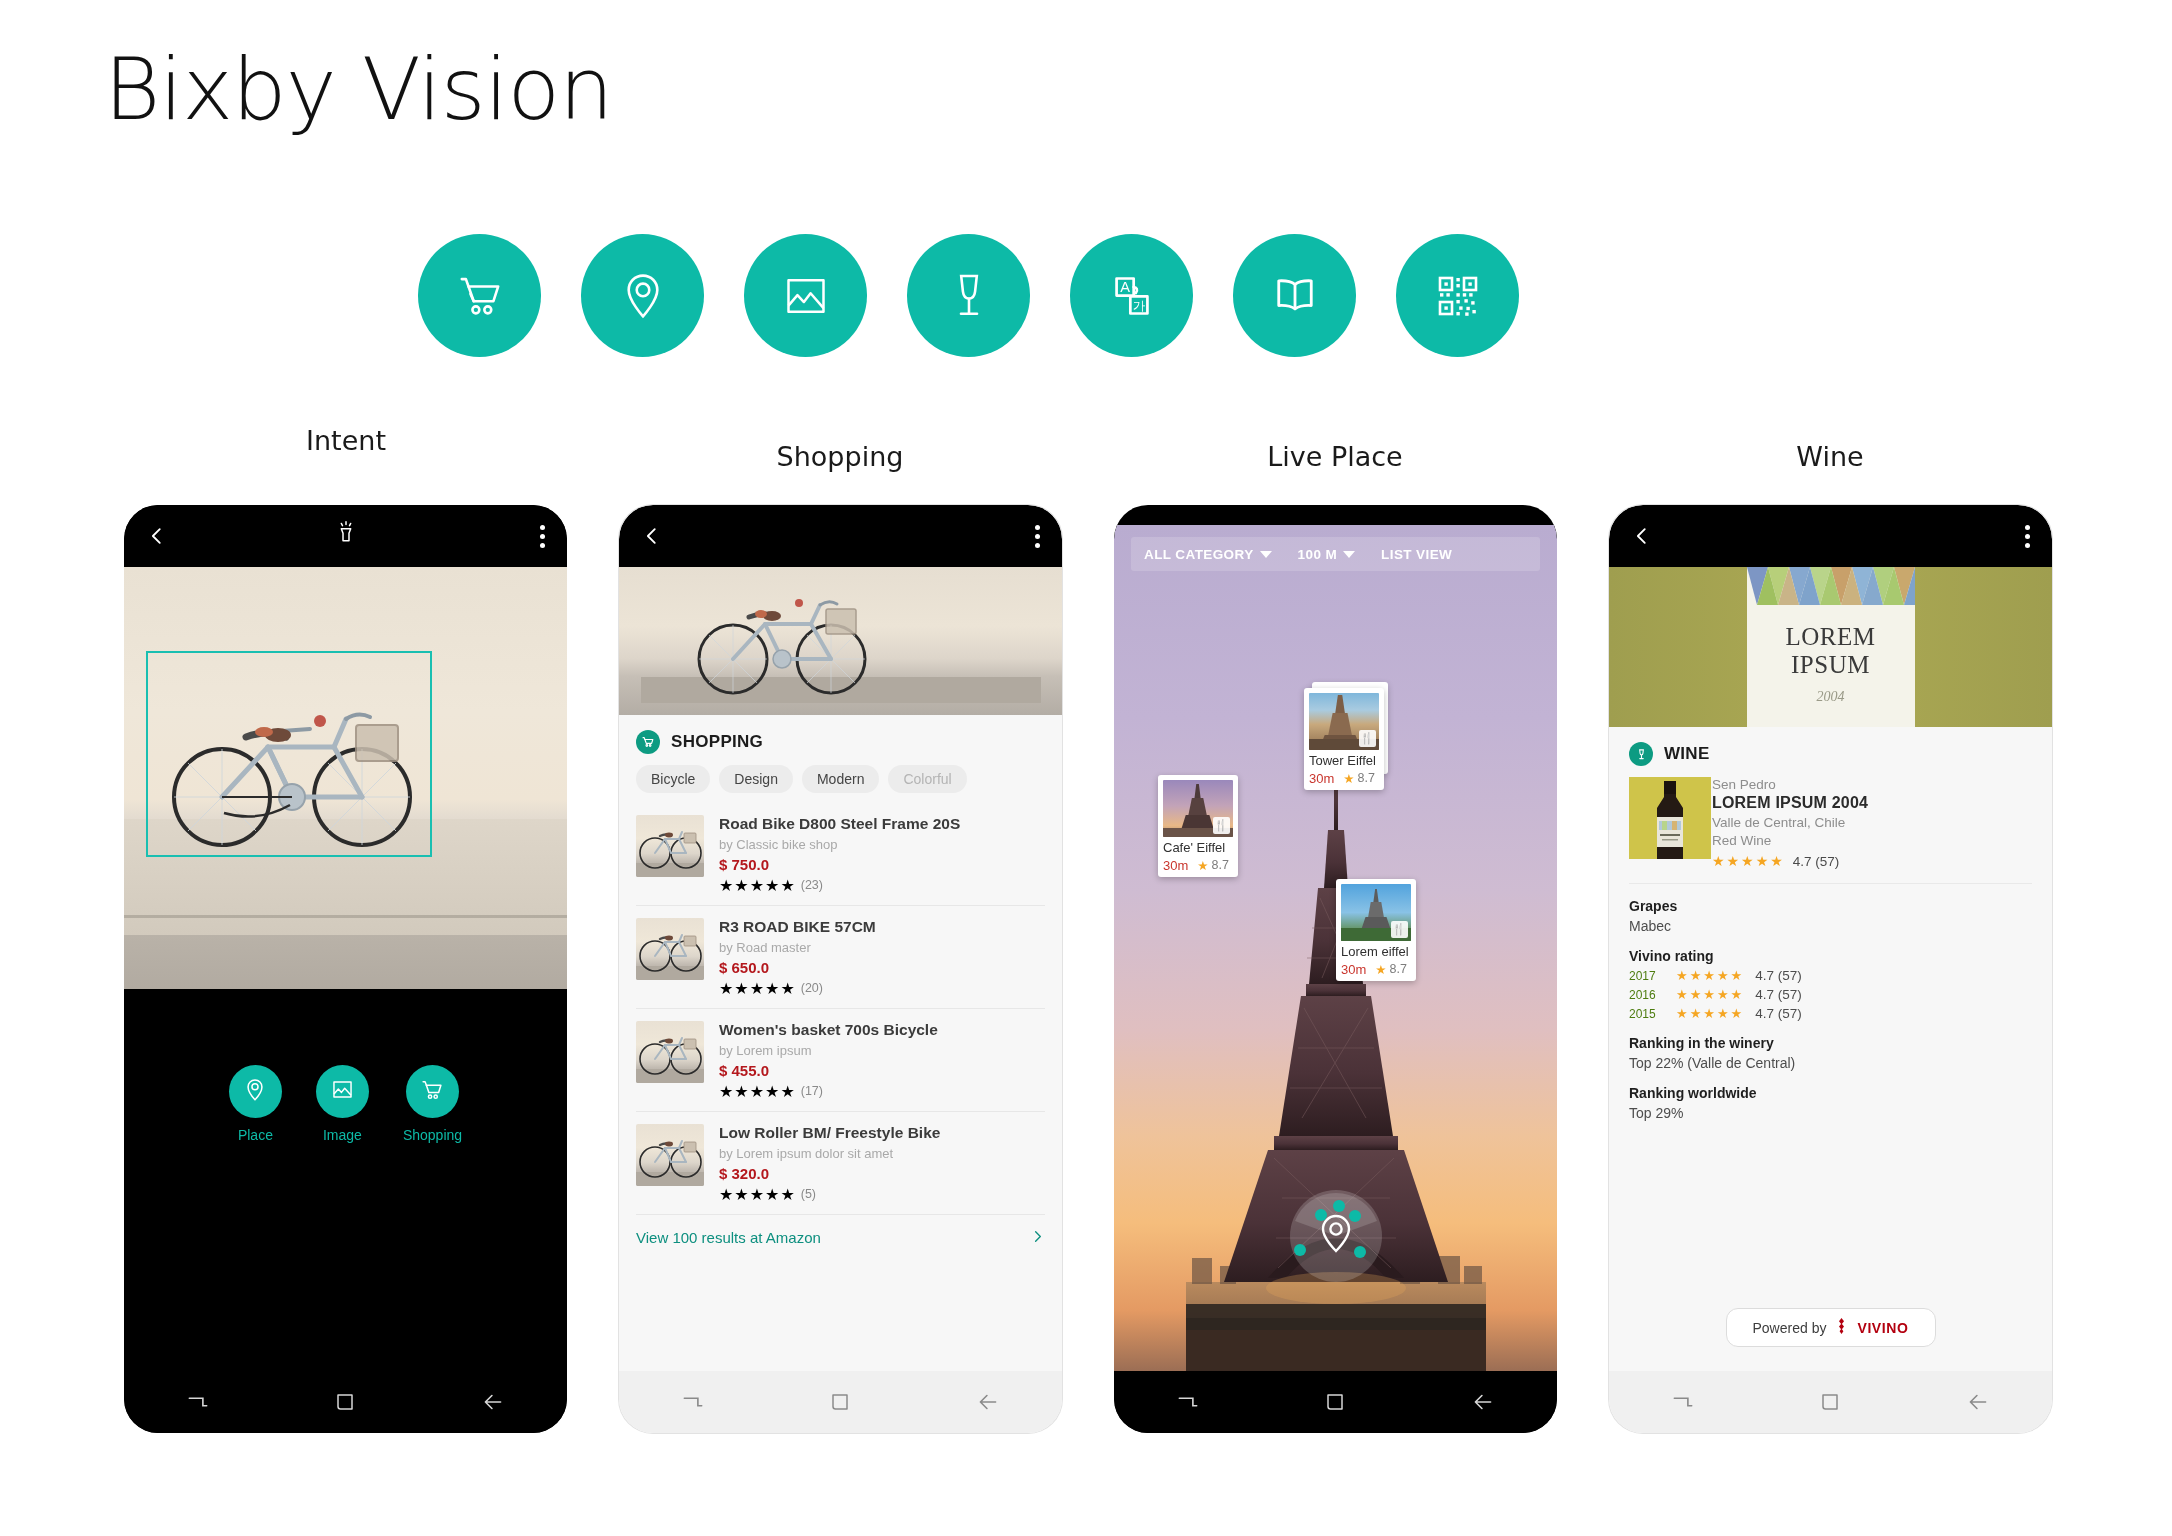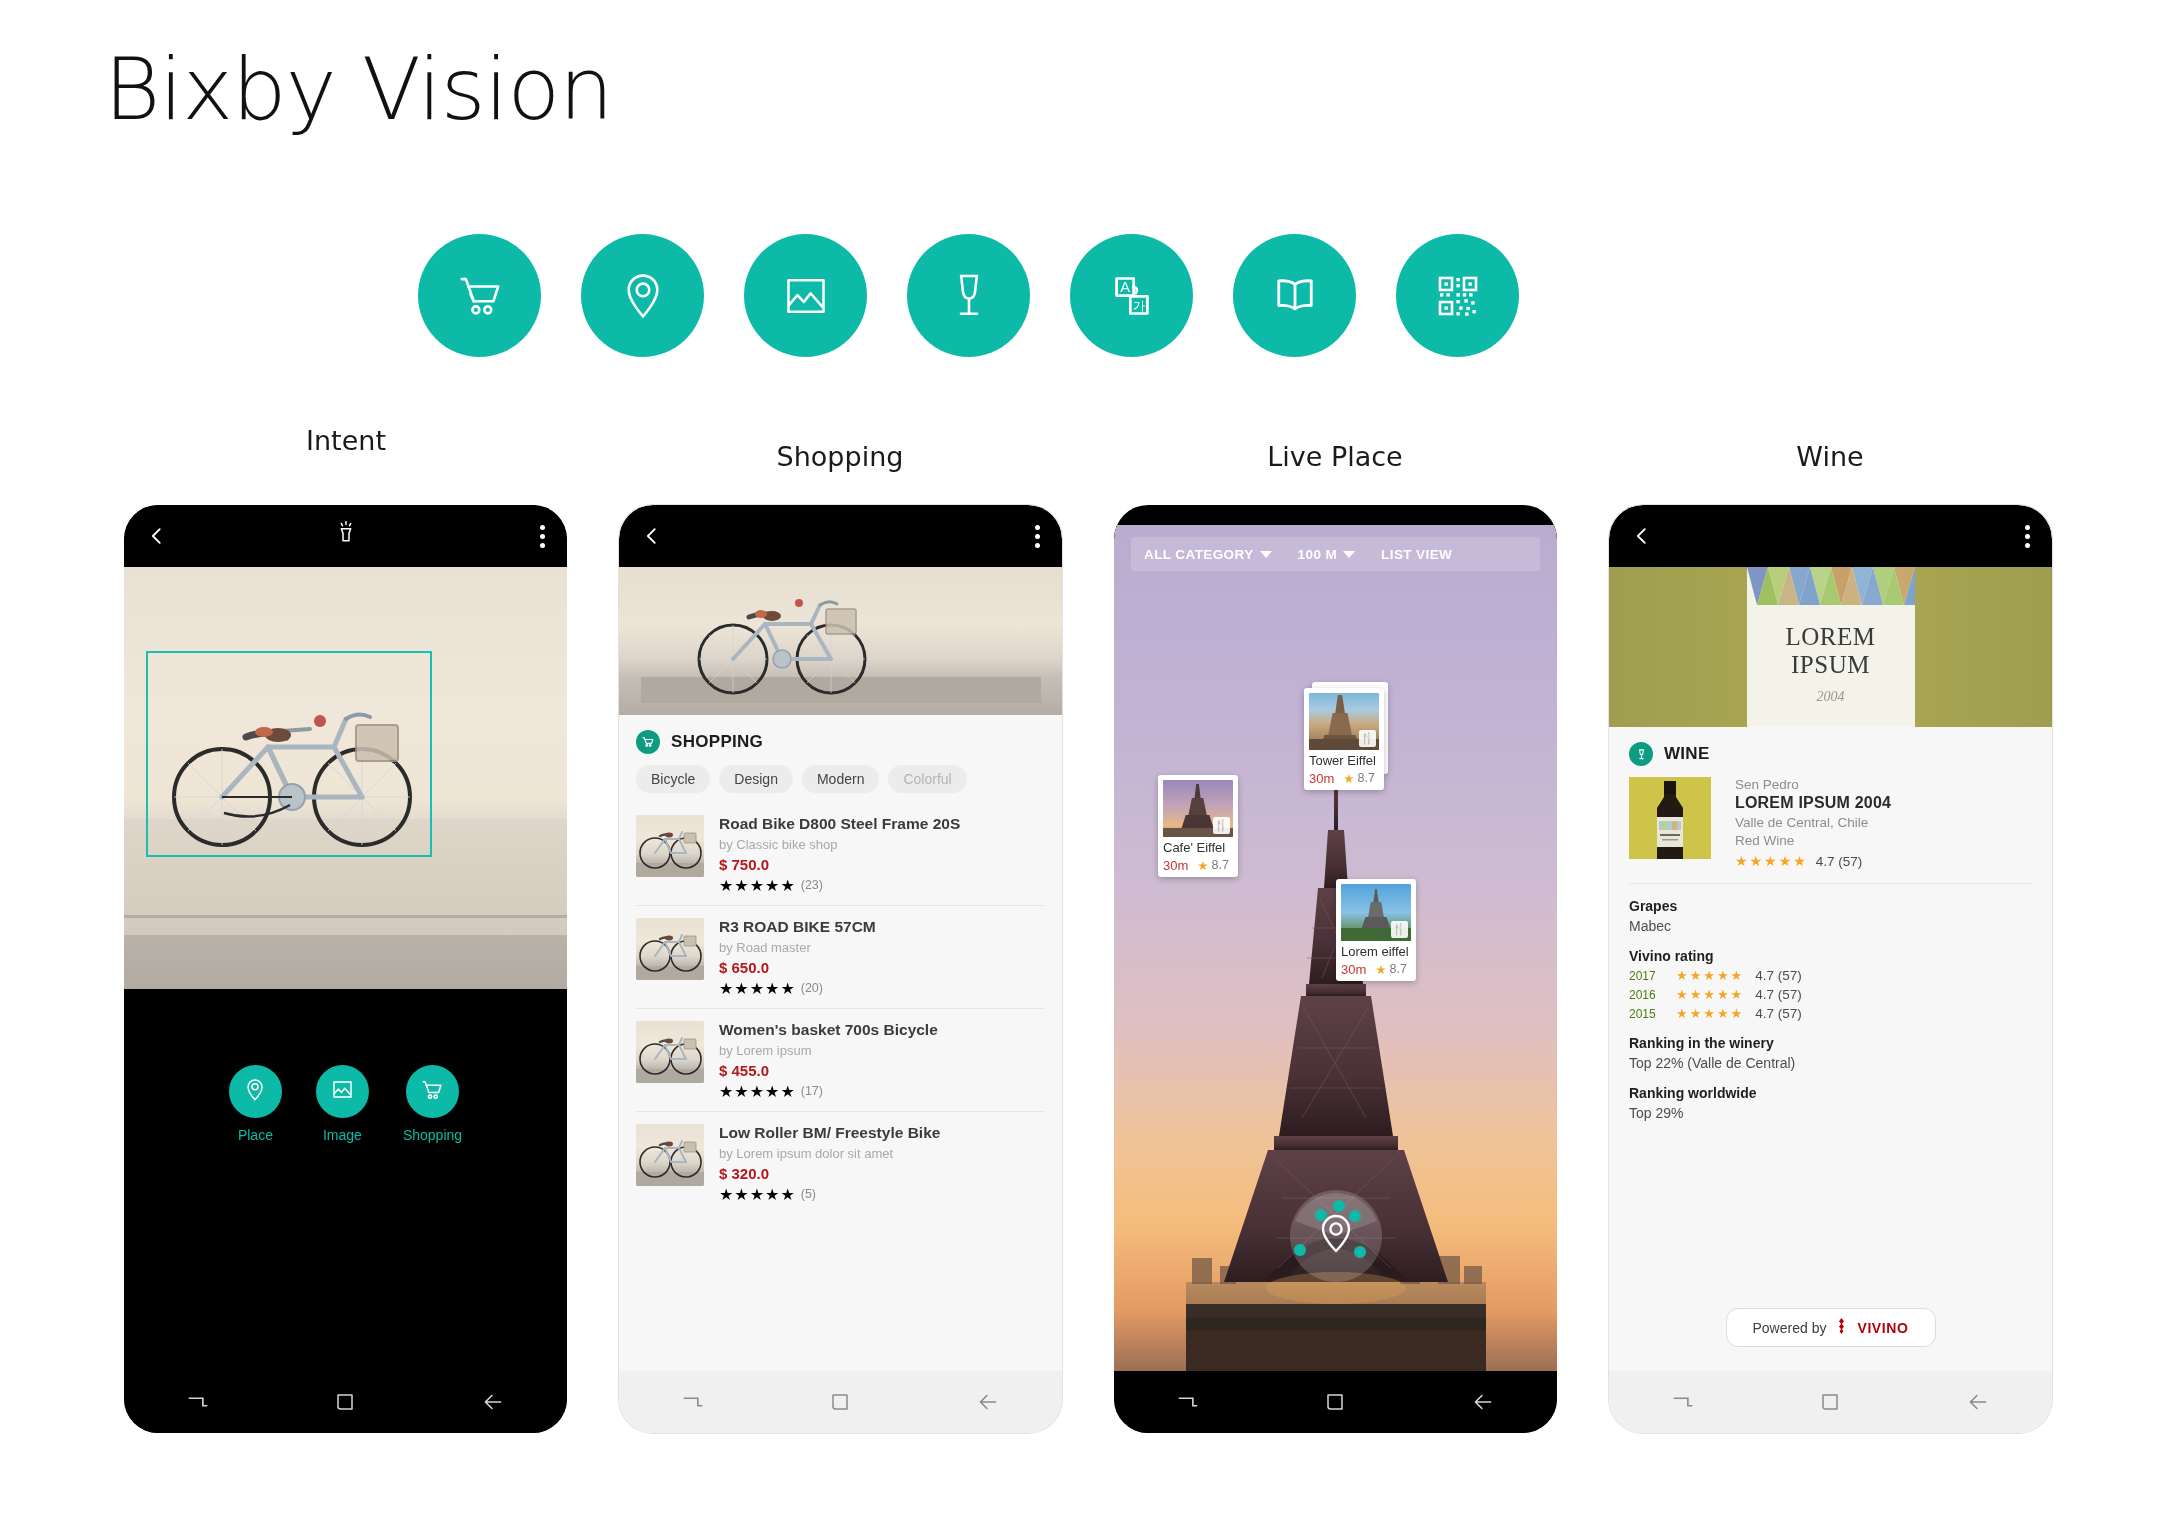--- a/index.html
+++ b/index.html
@@ -187,21 +187,21 @@
 
   
   .wine-photo {
     position:relative; height:160px; overflow:hidden;
     background: linear-gradient(to right,#9f9e4f 0%,#a8a652 36%,#c9c680 40%,#efeee3 44%,#f3f2ea 56%,#cdc98a 60%,#a8a652 64%,#9f9e4f 100%);
   }
   .wine-body { background:#f7f7f7; height:706px; position:relative; padding:0 20px; }
   .wine-head { display:flex; align-items:center; gap:11px; padding:15px 0 11px 0; }
   .wine-badge { width:24px;height:24px;border-radius:50%;background:#0d9b82;display:flex;align-items:center;justify-content:center; }
   .wine-head-title { font-size:17px; font-weight:bold; color:#1c1c1c; letter-spacing:.3px; }
-  .wine-main { display:flex; gap:24px; padding-bottom:14px; border-bottom:1px solid #e9e9e9; }
+  .wine-main { display:flex; gap:1px; padding-bottom:14px; border-bottom:1px solid #e9e9e9; }
   .bottle-img {
     width:82px; height:82px; flex:0 0 82px; position:relative; overflow:hidden;
     background: linear-gradient(135deg,#cfc44a,#d8cc55 40%,#c9bd45);
   }
   .wine-brand { font-size:13.5px; color:#8d8d8d; }
   .wine-name { font-size:16px; font-weight:bold; color:#2b2b2b; margin-top:2px; letter-spacing:.2px; }
   .wine-region { font-size:13.5px; color:#8d8d8d; margin-top:3px; }
   .wine-type { font-size:13.5px; color:#8d8d8d; margin-top:3px; }
   .wine-rating { display:flex; align-items:center; gap:8px; margin-top:5px; }
   .wine-rating .val { font-size:13.5px; color:#4a4a4a; }
@@ -632,20 +632,28 @@
                   <span>★</span>
                   <span>★</span>
                   <span>★</span>
                   <span>★</span>
                 <span class="count">(5)</span>
               </div>
             </div>
           </div>
         </div>
 
+        <div class="view-more">
+          <span>View 100 results at Amazon</span>
+          <span>
+            <svg width="15" height="15" viewBox="0 0 24 24" fill="none" stroke="#0d8f7f" stroke-width="2.2" stroke-linecap="round" stroke-linejoin="round">
+                <path d="M9 4.5l7.5 7.5L9 19.5"></path>
+              </svg>
+          </span>
+        </div>
       </div>
 
       <div class="navbar light">
         <span>
           <svg class="navicon" width="26" height="26" viewBox="0 0 24 24" fill="none" stroke="#8a8a8a" stroke-width="1.5" stroke-linecap="round">
               <path d="M4 8.5h12.5v7H20"></path>
             </svg>
         </span>
         <span>
           <svg class="navicon" width="24" height="24" viewBox="0 0 24 24" fill="none" stroke="#8a8a8a" stroke-width="1.5" stroke-linejoin="round">

